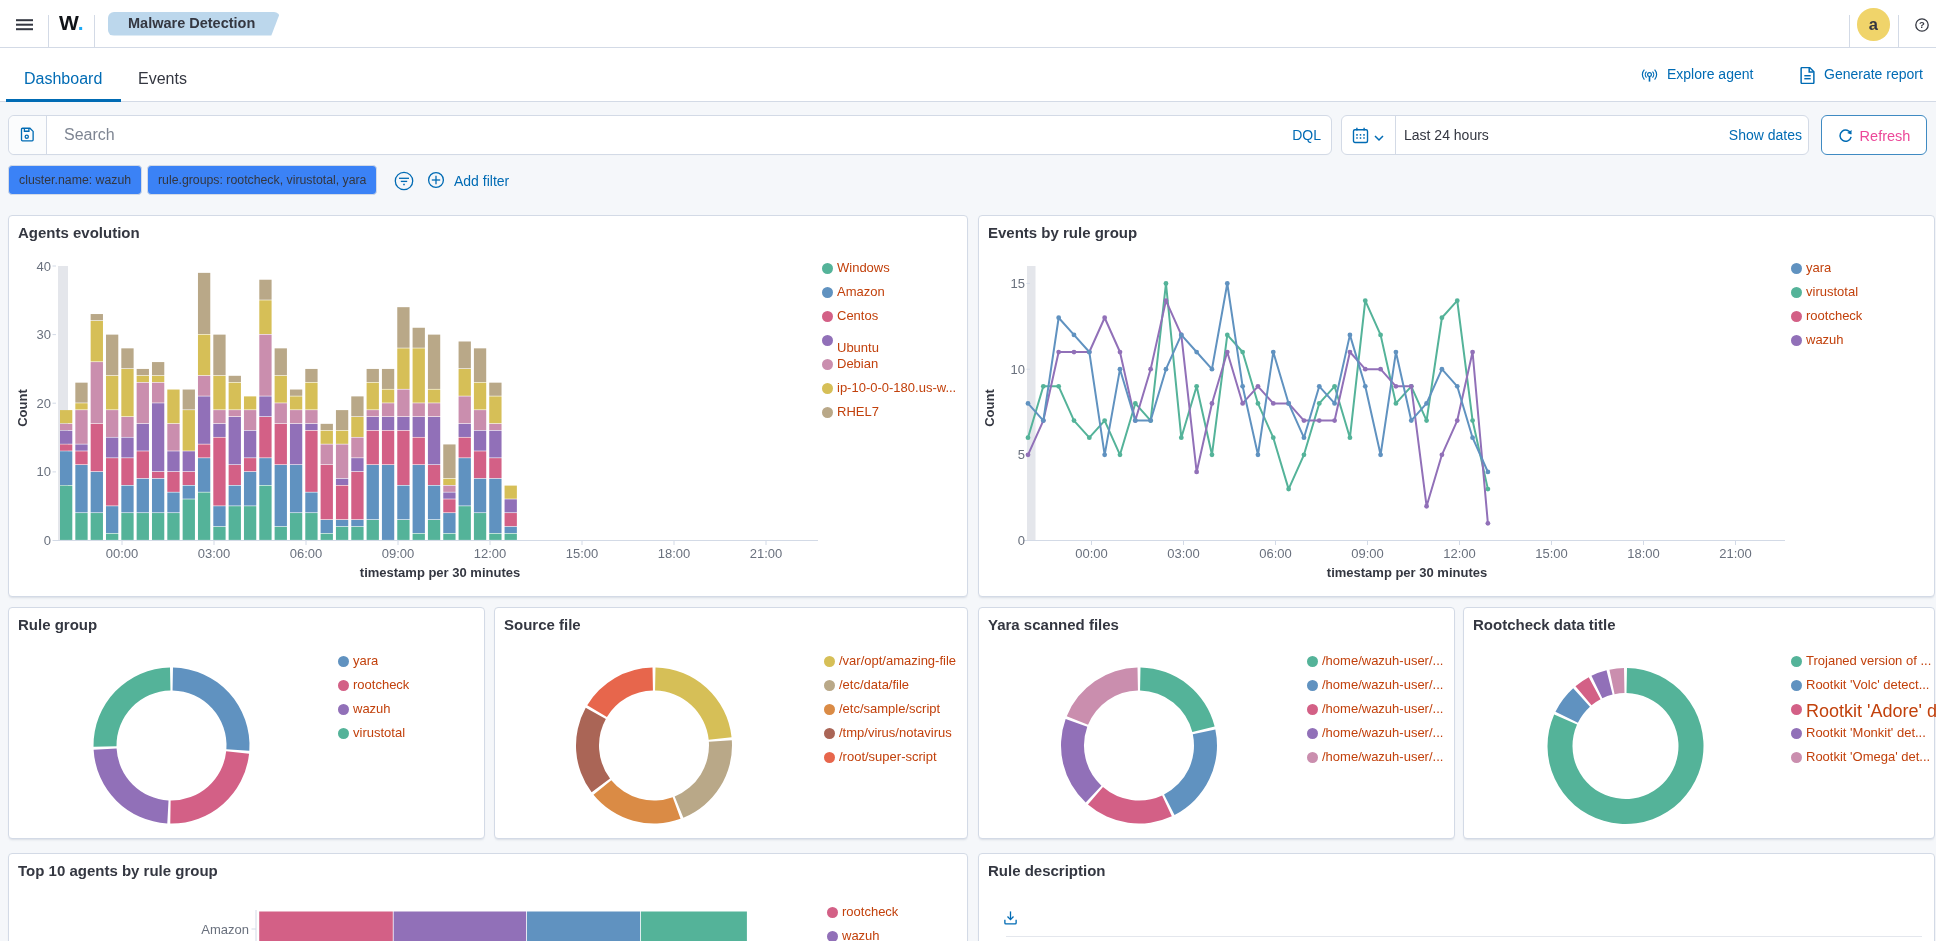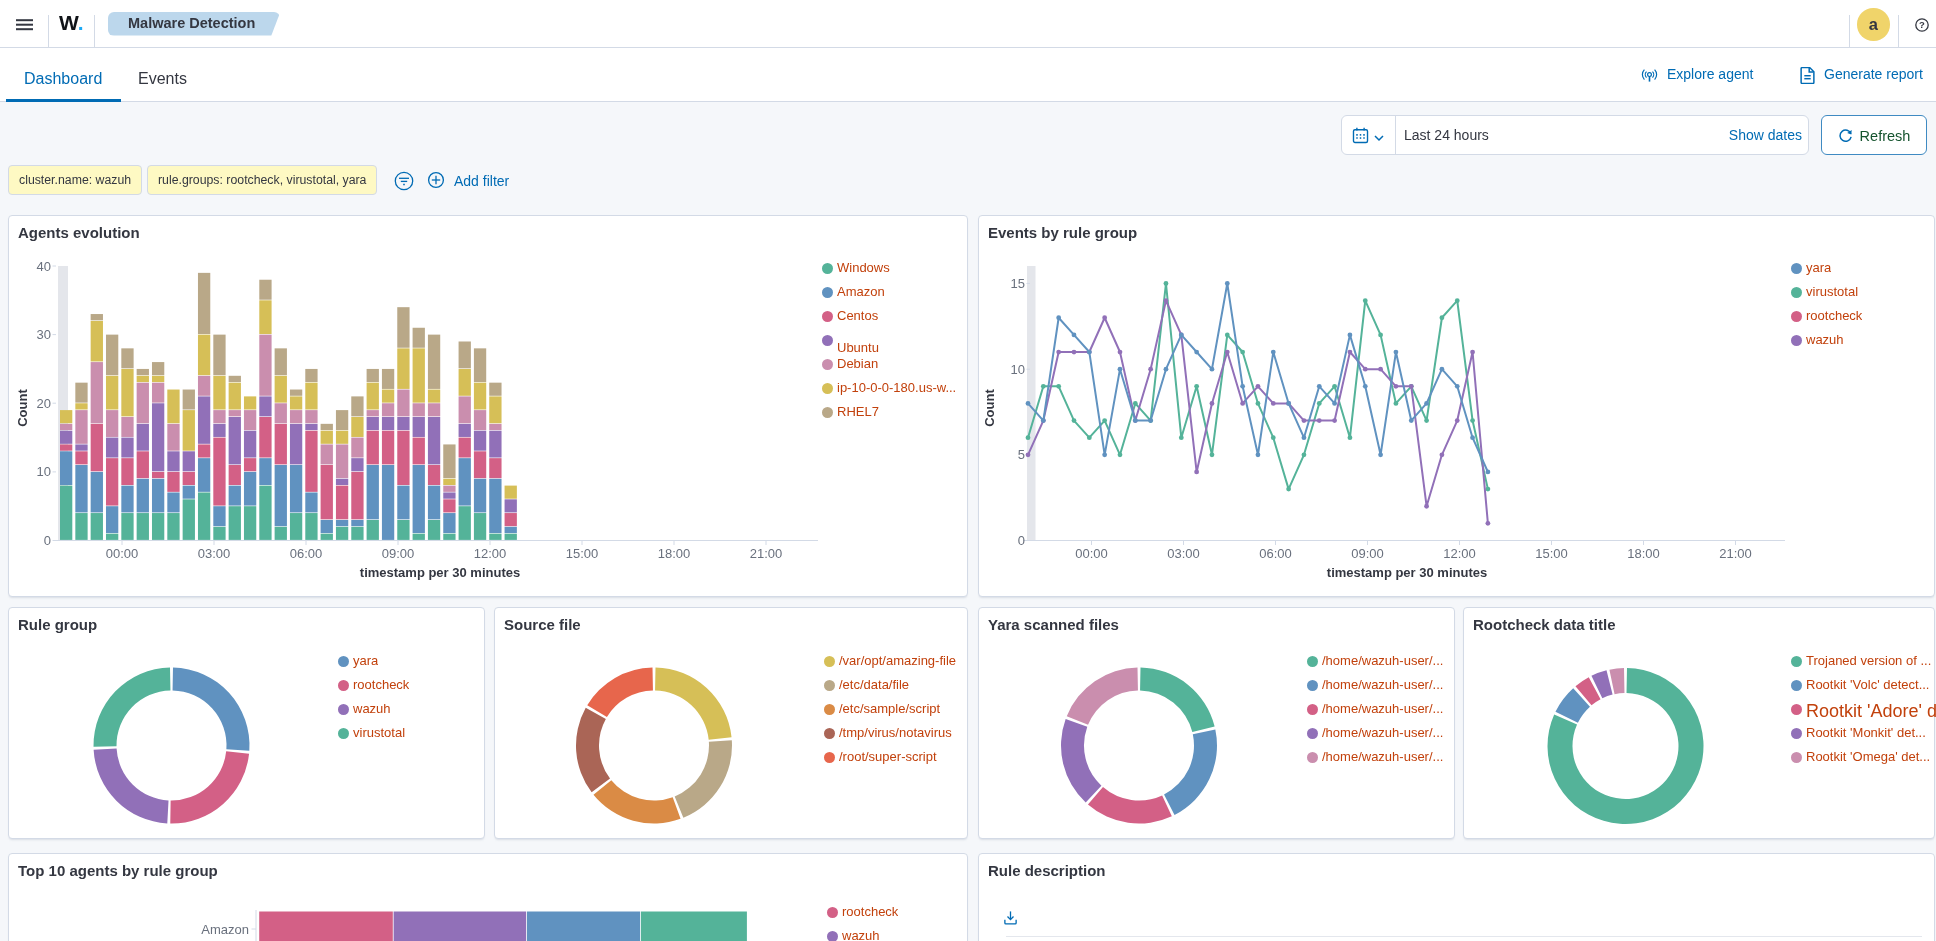--- a/index.html
+++ b/index.html
@@ -25,22 +25,22 @@
 .ptitle { position:absolute; left:9px; top:8px; font-size:15px; font-weight:bold; color:#343741; }
 .ldot { position:absolute; width:11px; height:11px; border-radius:50%; }
 .ltxt { position:absolute; color:#c2410c; white-space:nowrap; overflow:hidden; }
 #qbar { position:absolute; left:8px; top:13px; width:1324px; height:40px; background:#fff;
   border:1px solid #D3DAE6; border-radius:6px; box-shadow:0 1px 1px -1px rgba(152,162,179,.2); }
 #qsave { position:absolute; left:0; top:0; width:38px; height:38px; border-right:1px solid #D3DAE6;
   background:#fbfcfd; border-radius:6px 0 0 6px; }
 #dbox { position:absolute; left:1341px; top:13px; width:468px; height:40px; background:#fff;
   border:1px solid #D3DAE6; border-radius:6px; }
 #rbtn { position:absolute; left:1821px; top:13px; width:106px; height:40px; background:#fff;
-  border:1px solid #3F8AC2; border-radius:6px; color:#14532d; font-size:14.5px; font-weight:normal; font-family:"Liberation Sans", sans-serif; }
-.pill { position:absolute; top:63px; height:30px; background:#fef9c3; border:1px solid #D3DAE6;
+  border:1px solid #3F8AC2; border-radius:6px; color:#ec4899; font-size:14.5px; font-weight:normal; font-family:"Liberation Sans", sans-serif; }
+.pill { position:absolute; top:63px; height:30px; background:#3b82f6; border:1px solid #D3DAE6;
   border-radius:4px; font-size:12.3px; line-height:28px; padding:0 10px; color:#343741; }
 text { font-family:"Liberation Sans", sans-serif; }
 </style></head>
 <body>
 
 <div id="hdr">
   <div class="abs" style="left:16px;top:17px;"><svg width="17" height="12" viewBox="0 0 17 12">
         <g fill="#343741">
           <rect x="0" y="0.2" width="17" height="2"></rect>
           <rect x="0" y="4.7" width="17" height="2"></rect>
@@ -75,20 +75,31 @@
         <path d="M2 1.5 a1 1 0 0 1 1-1 h7 l4 4 v10 a1 1 0 0 1 -1 1 h-10 a1 1 0 0 1 -1-1 Z" fill="none" stroke="#006BB4" stroke-width="1.4"></path>
         <path d="M9.6 0.8 v4 h4" fill="none" stroke="#006BB4" stroke-width="1.4"></path>
         <line x1="5" y1="8.2" x2="11" y2="8.2" stroke="#006BB4" stroke-width="1.4"></line>
         <line x1="5" y1="11" x2="11" y2="11" stroke="#006BB4" stroke-width="1.4"></line>
       </svg></div>
   <div class="tab bluelink" style="left:1824px;font-size:14px;text-align:center;">Generate report</div>
 </div>
 
 <div id="body">
 
+  <div id="qbar">
+    <div id="qsave">
+        <div class="abs" style="left:11px;top:11px;"><svg width="15" height="15" viewBox="0 0 16 16" fill="none" stroke="#006BB4" stroke-width="1.4">
+            <path d="M2.6 1.3 h8 l3.4 3.4 v9 a1 1 0 0 1 -1 1 h-10.4 a1 1 0 0 1 -1-1 v-11.4 a1 1 0 0 1 1-1 Z"></path>
+            <path d="M4.7 1.4 v3.1 h4.8 v-3.1"></path>
+            <circle cx="7.2" cy="10.3" r="1.7"></circle>
+          </svg></div>
+      </div>
+    <div class="abs" style="left:55px;top:10px;font-size:16px;color:#7E8592;">Search</div>
+    <div class="abs" style="right:10px;top:11px;font-size:14px;color:#006BB4;">DQL</div>
+  </div>
   <div id="dbox">
     <div class="abs" style="left:10px;top:11px;"><svg width="17" height="17" viewBox="0 0 16 16" fill="none" stroke="#006BB4" stroke-width="1.3">
           <rect x="1.4" y="2.6" width="13.2" height="12" rx="1.4"></rect>
           <line x1="4.6" y1="0.8" x2="4.6" y2="3.4"></line>
           <line x1="11.4" y1="0.8" x2="11.4" y2="3.4"></line>
           <g stroke-width="1.5">
             <line x1="4" y1="7.4" x2="5.4" y2="7.4"></line>
             <line x1="7.3" y1="7.4" x2="8.7" y2="7.4"></line>
             <line x1="10.6" y1="7.4" x2="12" y2="7.4"></line>
             <line x1="4" y1="10.4" x2="5.4" y2="10.4"></line>

